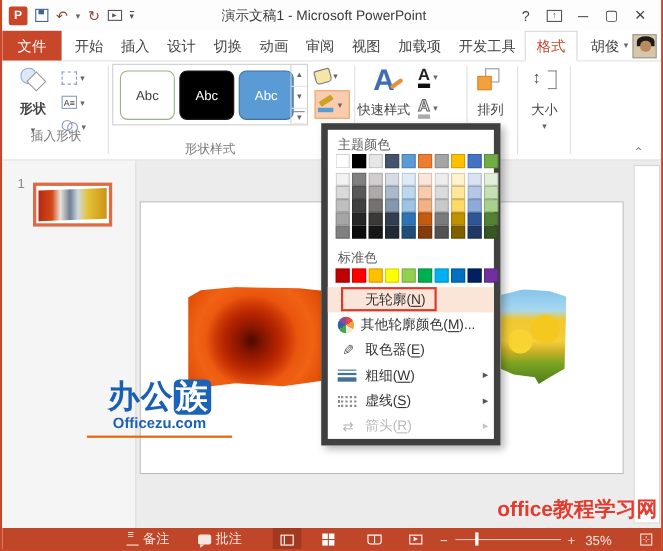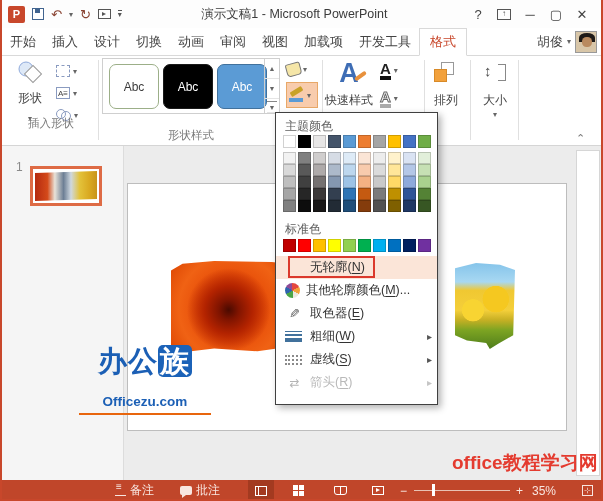--- a/index.html
+++ b/index.html
@@ -31,21 +31,21 @@
               border:1px solid #D9D9D9;border-bottom:1px solid #fff;margin-bottom:-1px;}
   .userbox{margin-left:auto;display:flex;align-items:center;gap:4px;color:#444;padding-right:4px;}
   .avatar{width:22px;height:22px;background:#D8C6A8;border:1px solid #999;position:relative;overflow:hidden;}
   .avatar:before{content:"";position:absolute;left:3px;top:1px;width:16px;height:9px;background:#1E1A17;border-radius:50% 50% 0 0;}
   .avatar:after{content:"";position:absolute;left:6px;top:5px;width:10px;height:10px;background:#B98A5F;border-radius:45%;}
   
   .ribbon{position:absolute;left:0;top:56px;width:100%;height:90px;background:#FFF;border-bottom:1px solid #D5D5D5;}
   .rsep{position:absolute;top:4px;width:1px;height:80px;background:#E0E0E0;}
   .grouplabel{position:absolute;font-size:11.5px;color:#7A7A7A;text-align:center;}
   .bigbtn-label{position:absolute;font-size:12px;color:#444;text-align:center;}
-  .shapes-btn{position:absolute;left:8px;top:2px;width:40px;height:66px;text-align:center;}
+  .shapes-btn{position:absolute;left:8px;top:2px;width:40px;height:66px;text-align:center;font-weight:bold;}
   .shape-ic{margin:2px auto 0;}
   .caret{font-size:8px;color:#666;}
   .smallbtn{position:absolute;width:34px;height:18px;display:flex;align-items:center;gap:3px;}
   .dashbox{width:14px;height:12px;border:1px dashed #8A9BC0;}
   .abox{width:14px;height:12px;border:1px solid #8A9BC0;font-size:8px;color:#444;line-height:11px;text-align:center;}
   .mergebox{width:15px;height:12px;position:relative;}
   .mergebox i{position:absolute;width:10px;height:10px;border:1px solid #8A9BC0;border-radius:50%;}
   .mergebox i+i{left:5px;top:2px;}
   .gallery{position:absolute;left:100px;top:2px;width:178px;height:56px;border:1px solid #CFCFCF;}
   .style-thumb{position:absolute;top:5px;width:50px;height:45px;border:1px solid;border-radius:7px;
@@ -87,25 +87,25 @@
       radial-gradient(circle at 42% 50%,#d63a00 0%,#e8500a 35%,#f06214 55%,#e04b05 75%,#cc3a02 100%);
     clip-path:polygon(0 10%,8% 3%,30% 0,70% 1%,100% 6%,100% 82%,97% 88%,60% 96%,30% 93%,8% 97%,2% 100%,0 90%);}
   .tulips{position:absolute;left:327px;top:79px;width:60px;height:86px;
     background:radial-gradient(circle at 30% 55%,#f8d432 0 17%,rgba(0,0,0,0) 18%),
       radial-gradient(circle at 68% 42%,#f5c820 0 20%,rgba(0,0,0,0) 21%),
       linear-gradient(180deg,#85c4ea 0%,#a8d8f2 22%,#f0c832 32%,#f4cf3a 55%,#c8b024 66%,#7da422 78%,#4e7d1c 100%);
     clip-path:polygon(0 6%,35% 0,75% 2%,100% 8%,97% 84%,72% 94%,58% 100%,52% 93%,20% 90%,0 84%);}
   .wmark{position:absolute;left:-58px;top:162px;width:150px;text-align:center;}
   .wm1{font-size:29px;font-weight:bold;color:#1B5FB5;letter-spacing:1px;line-height:30px;}
   .wm1 .zu{background:#1B62B8;color:#fff;border-radius:5px;padding:0 2px;}
-  .wm2{font-size:13.5px;font-weight:bold;color:#1B5FB5;margin-top:18px;}
+  .wm2{font-size:13.5px;font-weight:bold;color:#1B5FB5;margin-top:1px;}
   .wmline{width:132px;height:2px;background:#E8650D;margin:4px auto 5px;}
   .wm3{font-size:24px;font-weight:bold;color:#EE7800;letter-spacing:2px;}
   
-  .dropdown{position:absolute;left:273px;top:112px;width:163px;height:293px;background:#FFF;border:1px solid #404040;
+  .dropdown{position:absolute;left:290px;top:112px;width:163px;height:293px;background:#FFF;border:6px solid #404040;
             box-shadow:3px 3px 7px rgba(0,0,0,.3);z-index:50;font-size:12.5px;color:#333;}
   .dd-label{position:absolute;left:9px;font-size:12px;color:#5E5E5E;}
   .tc-grid{position:absolute;left:7px;top:22px;width:148px;display:flex;gap:2px;}
   .tc-col{display:flex;flex-direction:column;width:13px;}
   .swatch{width:13px;height:13px;box-shadow:inset 0 0 0 1px rgba(0,0,0,.18);}
   .tc-stack{margin-top:4px;display:flex;flex-direction:column;}
   .tc-stack .swatch{height:12px;}
   .std-row{position:absolute;left:7px;top:126px;width:148px;display:flex;gap:2px;}
   #menu-items{position:absolute;left:0;top:143px;width:100%;}
   .menu-item{position:relative;height:23px;display:flex;align-items:center;padding-left:9px;}
@@ -170,20 +170,21 @@
       <span class="wc">
           <span class="ribopt">↑</span>
         </span>
       <span class="wc">─</span>
       <span class="wc">▢</span>
       <span class="wc">✕</span>
     </div>
   </div>
 
   <div class="tabrow">
+    <div class="filetab">文件</div>
     <div id="tab-list">
         <div class="tab">开始</div>
         <div class="tab">插入</div>
         <div class="tab">设计</div>
         <div class="tab">切换</div>
         <div class="tab">动画</div>
         <div class="tab">审阅</div>
         <div class="tab">视图</div>
         <div class="tab">加载项</div>
         <div class="tab">开发工具</div>

